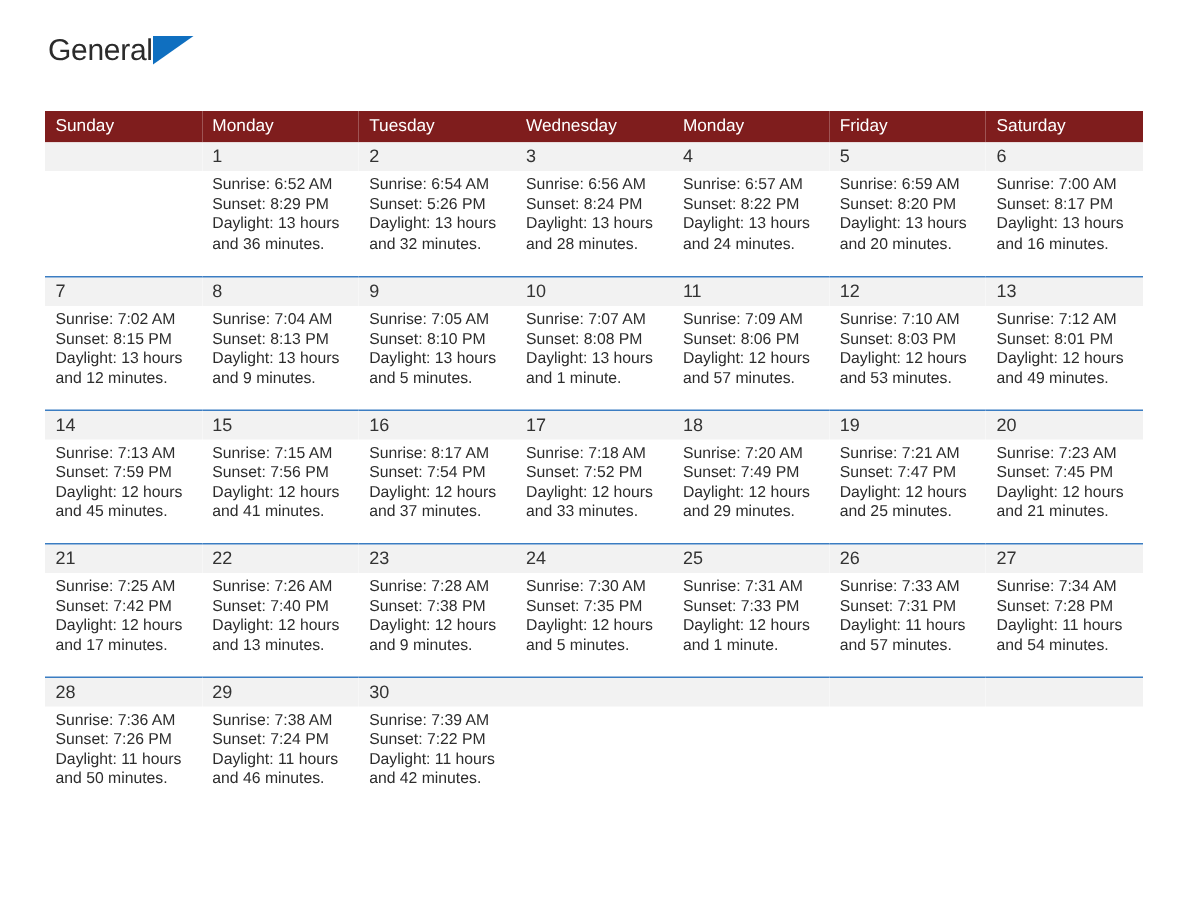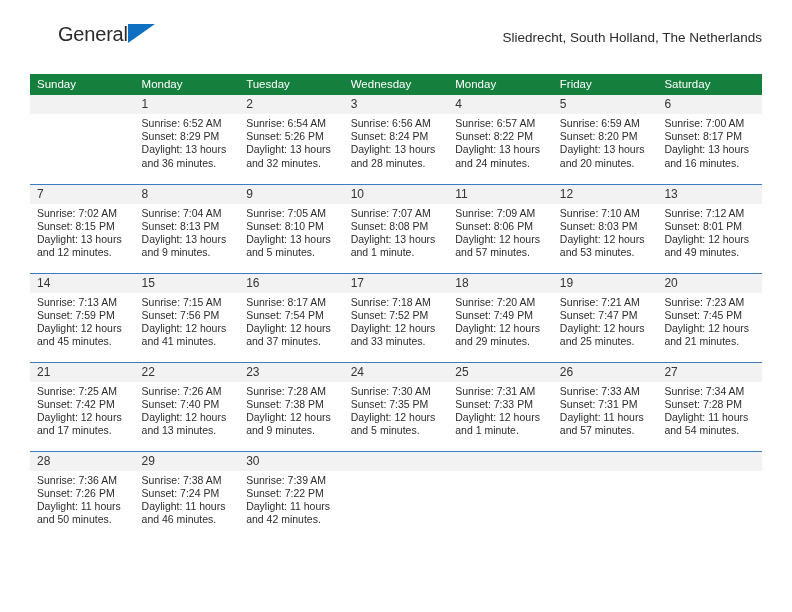--- a/index.html
+++ b/index.html
@@ -20,25 +20,24 @@
     width: 792px;
     height: 612px;
     box-sizing: border-box;
     padding: 0 30px;
   }
 
   
   .topbar {
     display: flex;
     align-items: flex-start;
-    justify-content: space-between;
+    justify-content: flex-start;
     height: 74px;
     padding-top: 22px;
     box-sizing: border-box;
-    margin-left: 26px;
   }
 
   .brand {
     display: block;
     width: 120px;
     line-height: 1;
     padding-left: 2px;
   }
   .brand-row1 {
     display: flex;
@@ -87,21 +86,21 @@
   }
 
   
   .calendar {
     width: 732px;
     border-collapse: collapse;
     table-layout: fixed;
   }
 
   .dow-row th {
-    background: #15803d;
+    background: #7f1d1d;
     color: #ffffff;
     font-weight: normal;
     font-size: 11.5px;
     text-align: left;
     padding: 4px 0 5px 7px;
     height: 20px;
     box-sizing: border-box;
     border: none;
   }
 
@@ -150,21 +149,20 @@
   <div class="topbar">
 
     <div class="brand">
       <div class="brand-row1">
         <span class="brand-general">General</span>
         <span class="brand-triangle"></span>
       </div>
     </div>
 
     <div class="titles">
-      <div class="cal-subtitle">Sliedrecht, South Holland, The Netherlands</div>
     </div>
 
   </div>
 
   <table class="calendar">
     <thead>
       <tr class="dow-row">
         <th>Sunday</th>
         <th>Monday</th>
         <th>Tuesday</th>

